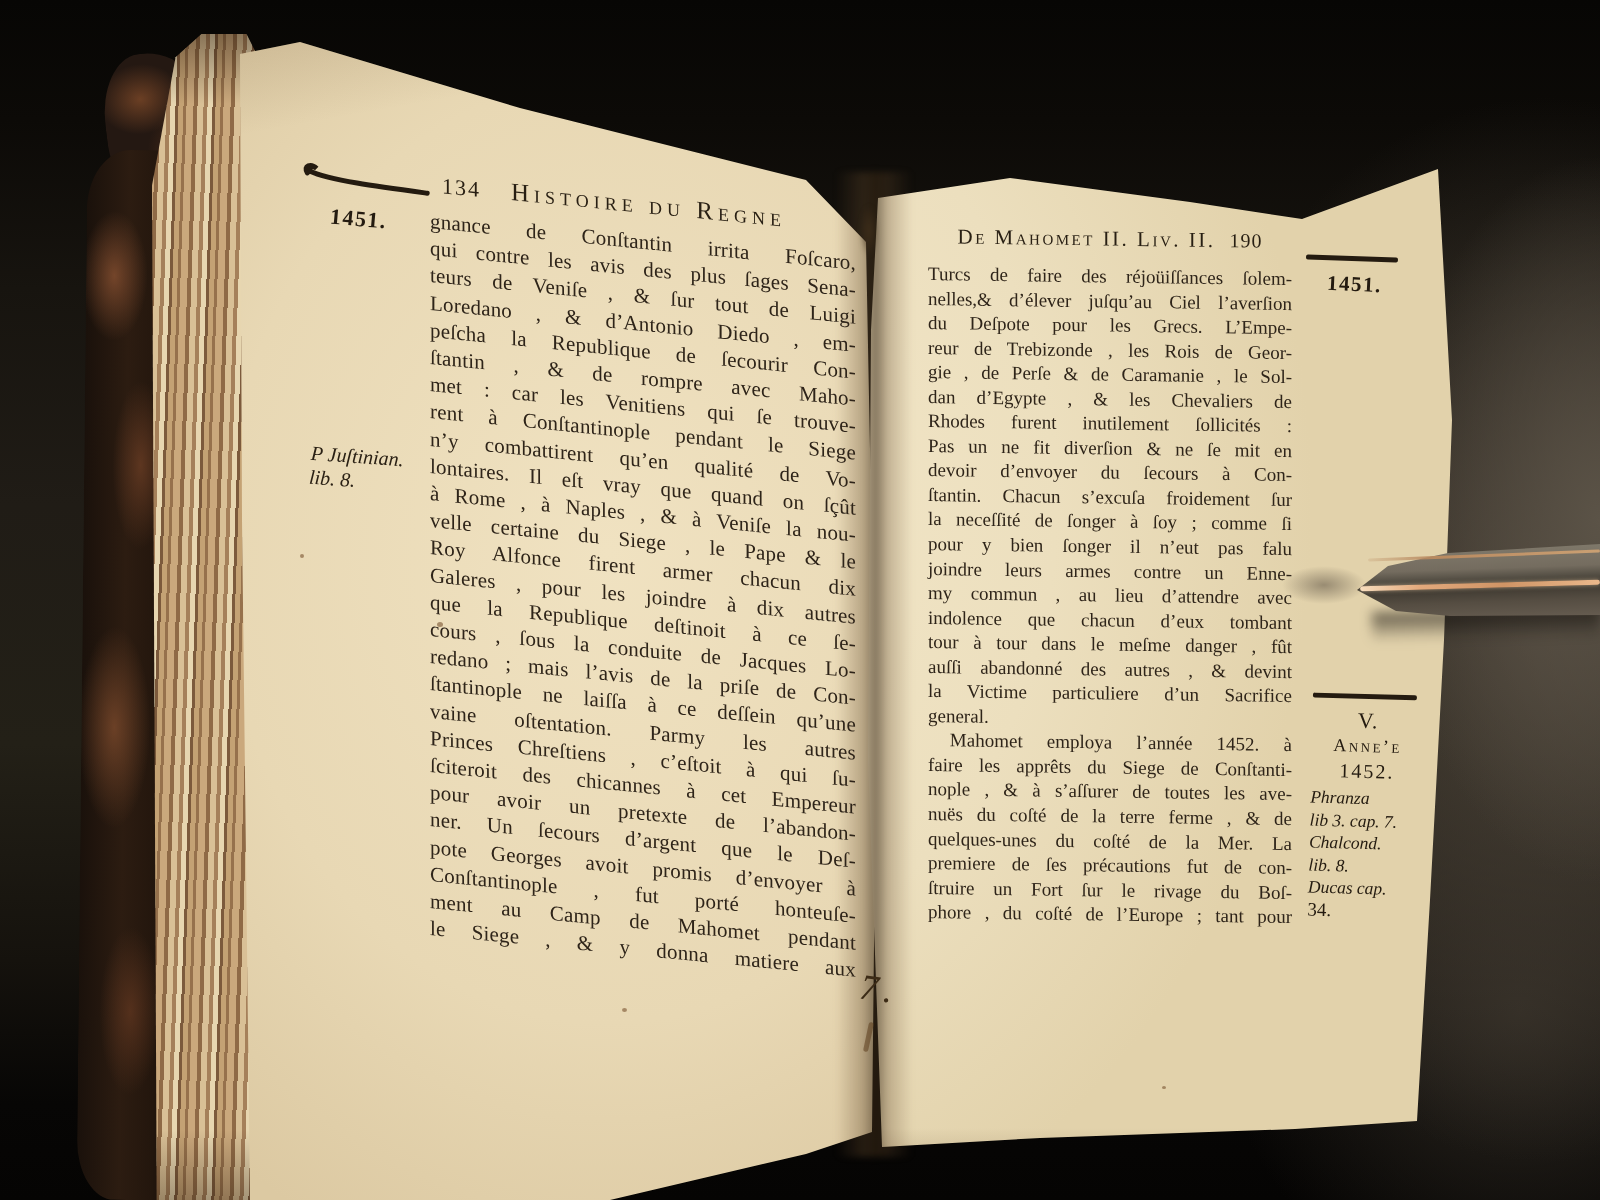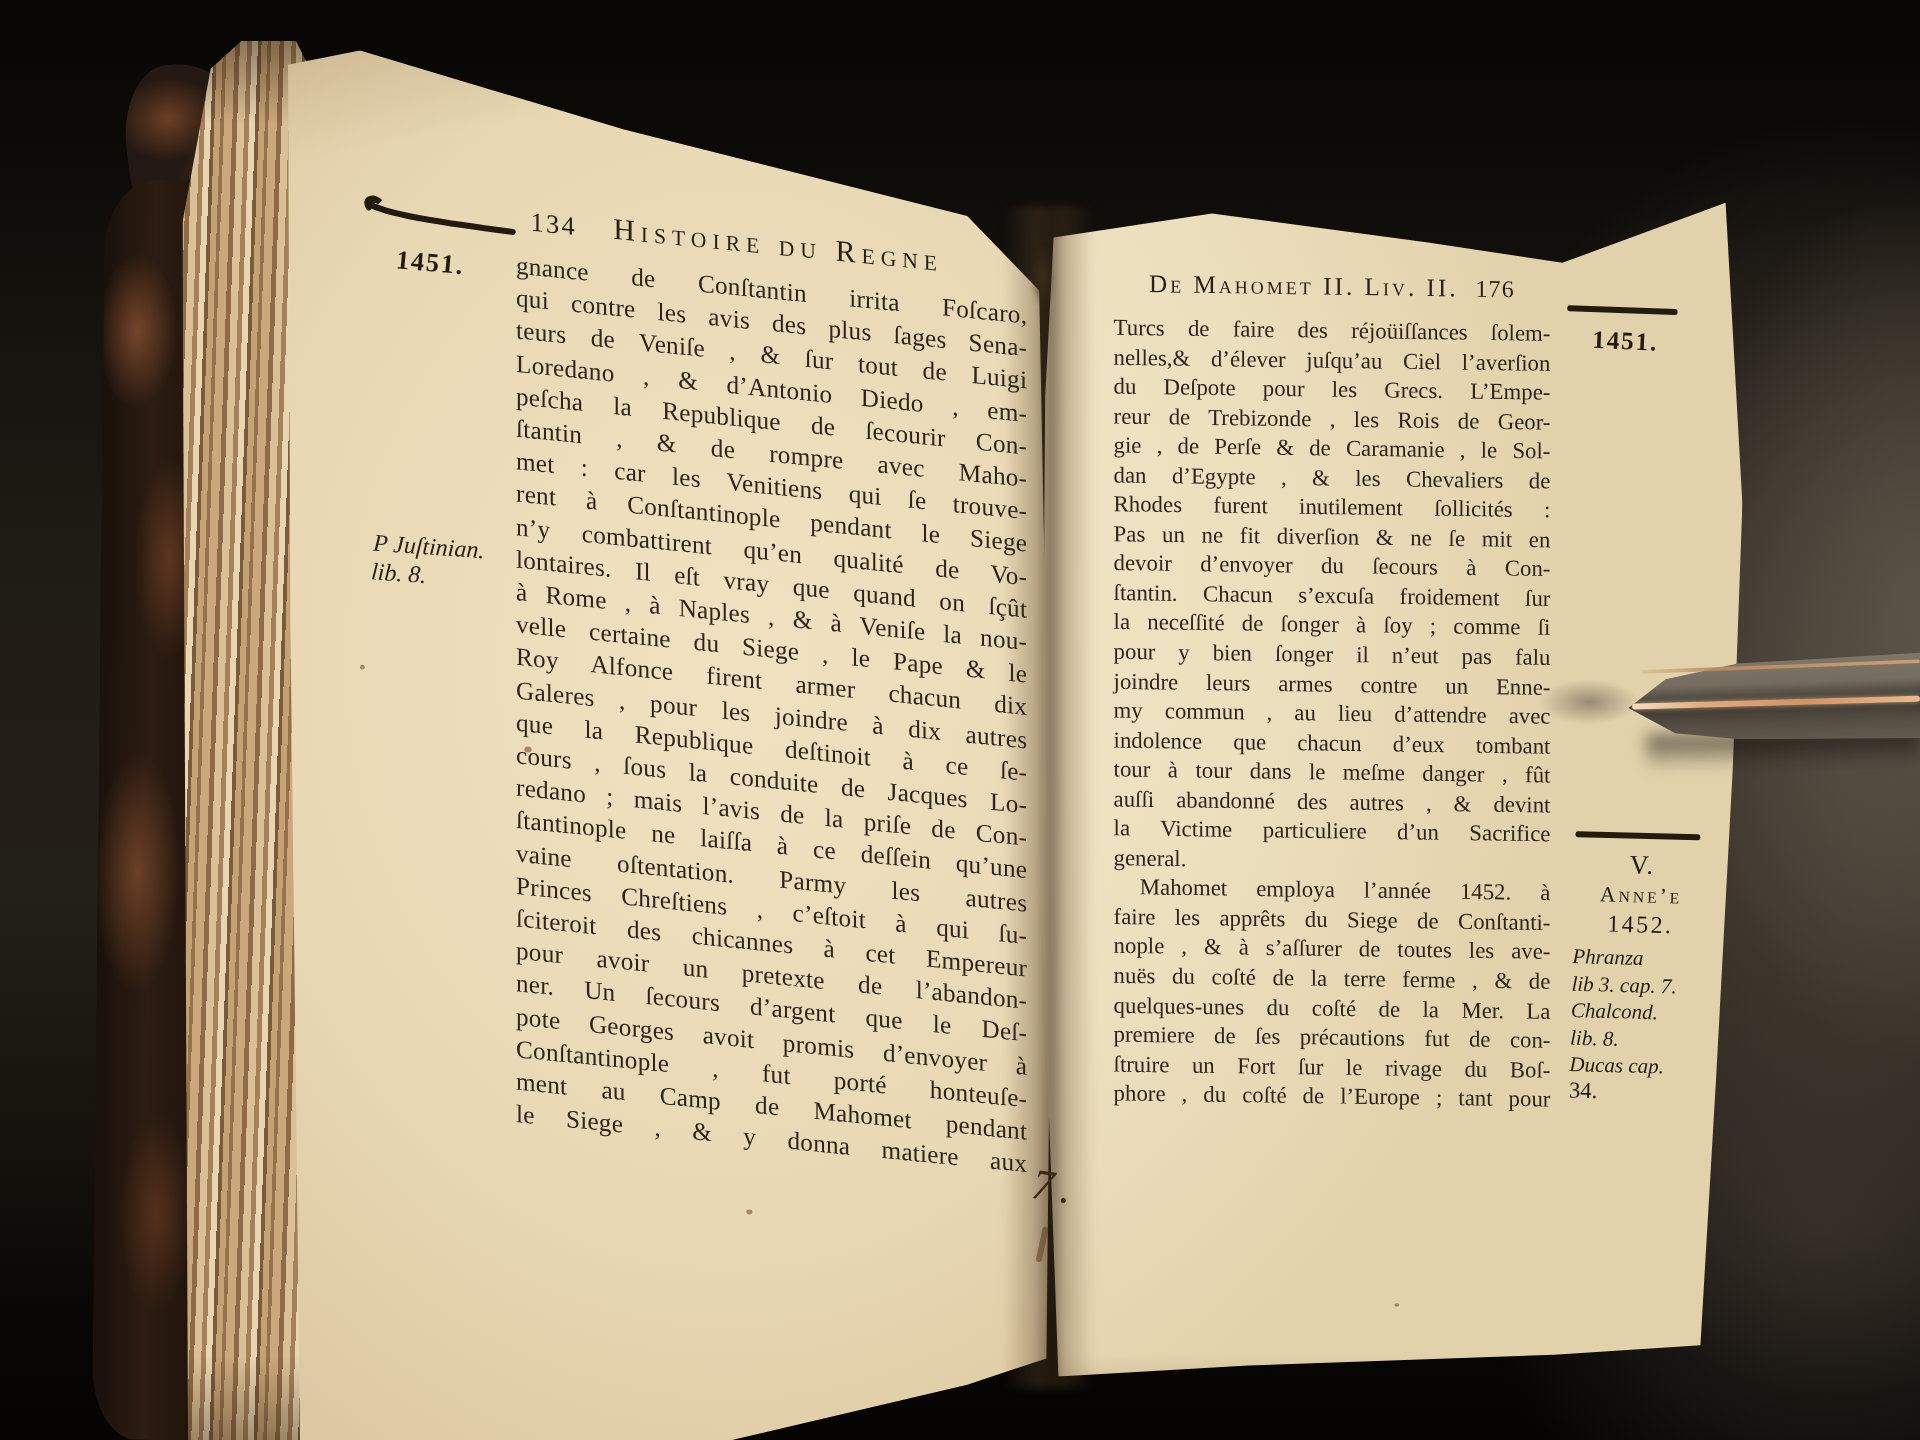--- a/index.html
+++ b/index.html
@@ -193,21 +193,21 @@
   </svg>
   <div class="abs year-left">1451.</div>
   <div class="abs note-justinian">
       <div class="tline">P Juſtinian.</div>
       <div class="tline">lib. 8.</div>
     </div>
 
   <div class="abs right-text ink">
     <div class="rheader">
       <span class="rrun-title">De Mahomet II. Liv. II.</span>
-      <span class="rpage-num">176</span>
+      <span class="rpage-num">190</span>
     </div>
     <div class="rbody">
         <div class="tline">Turcs de faire des réjoüiſſances ſolem-</div>
         <div class="tline">nelles,&amp; d’élever juſqu’au Ciel l’averſion</div>
         <div class="tline">du Deſpote pour les Grecs. L’Empe-</div>
         <div class="tline">reur de Trebizonde , les Rois de Geor-</div>
         <div class="tline">gie , de Perſe &amp; de Caramanie , le Sol-</div>
         <div class="tline">dan d’Egypte , &amp; les Chevaliers de</div>
         <div class="tline">Rhodes furent inutilement ſollicités :</div>
         <div class="tline">Pas un ne fit diverſion &amp; ne ſe mit en</div>

